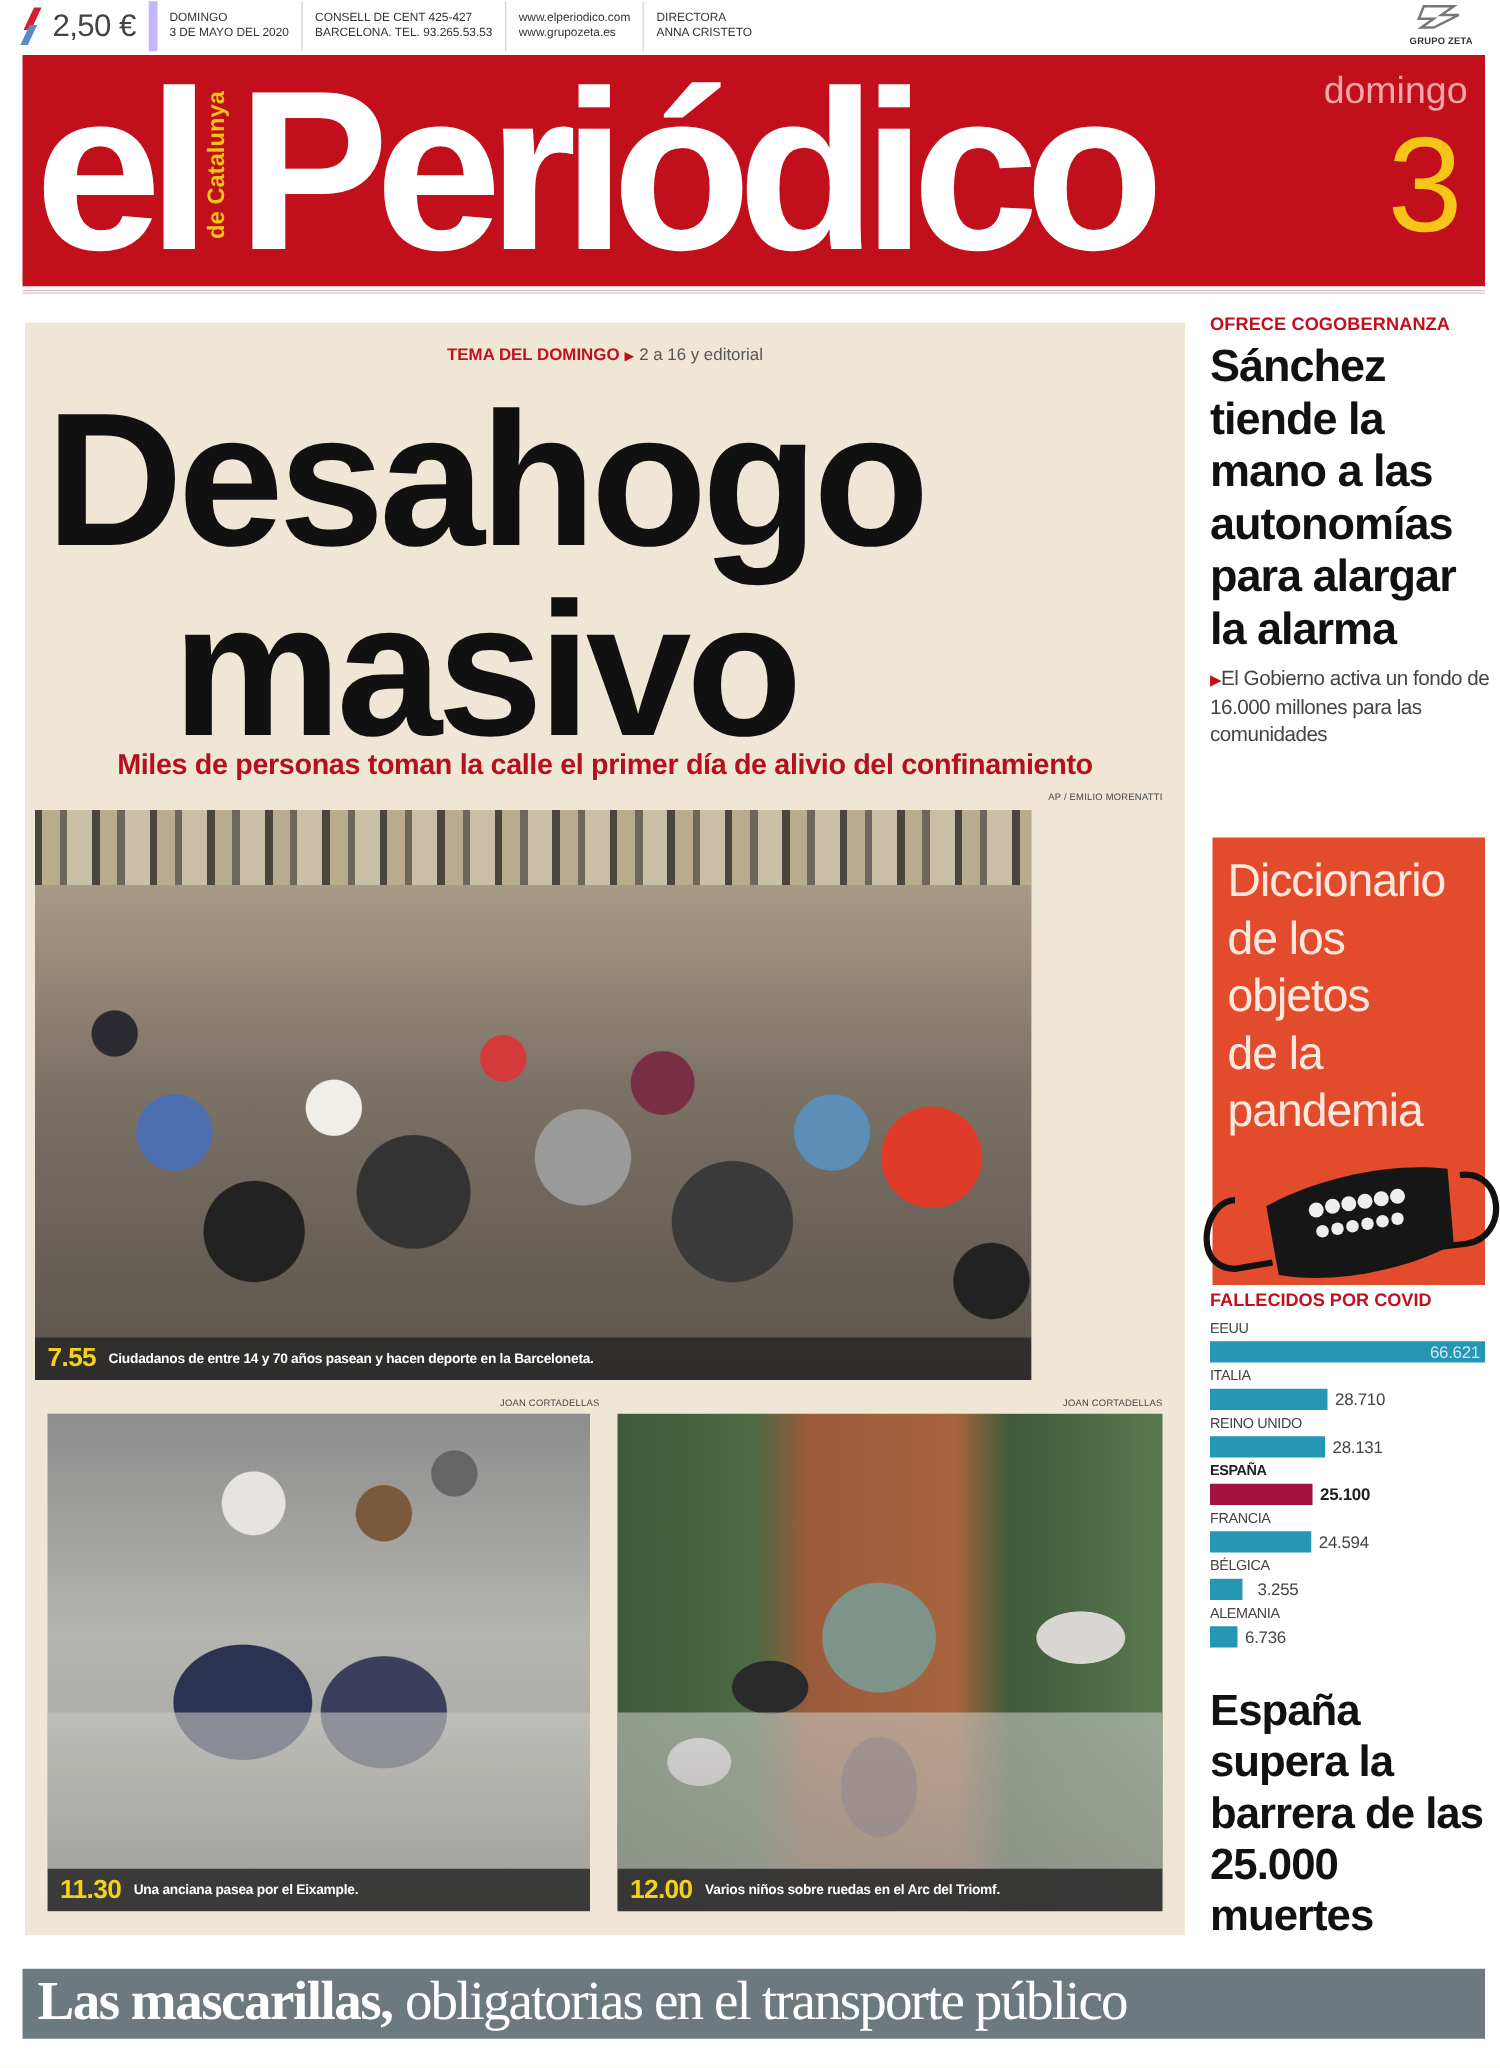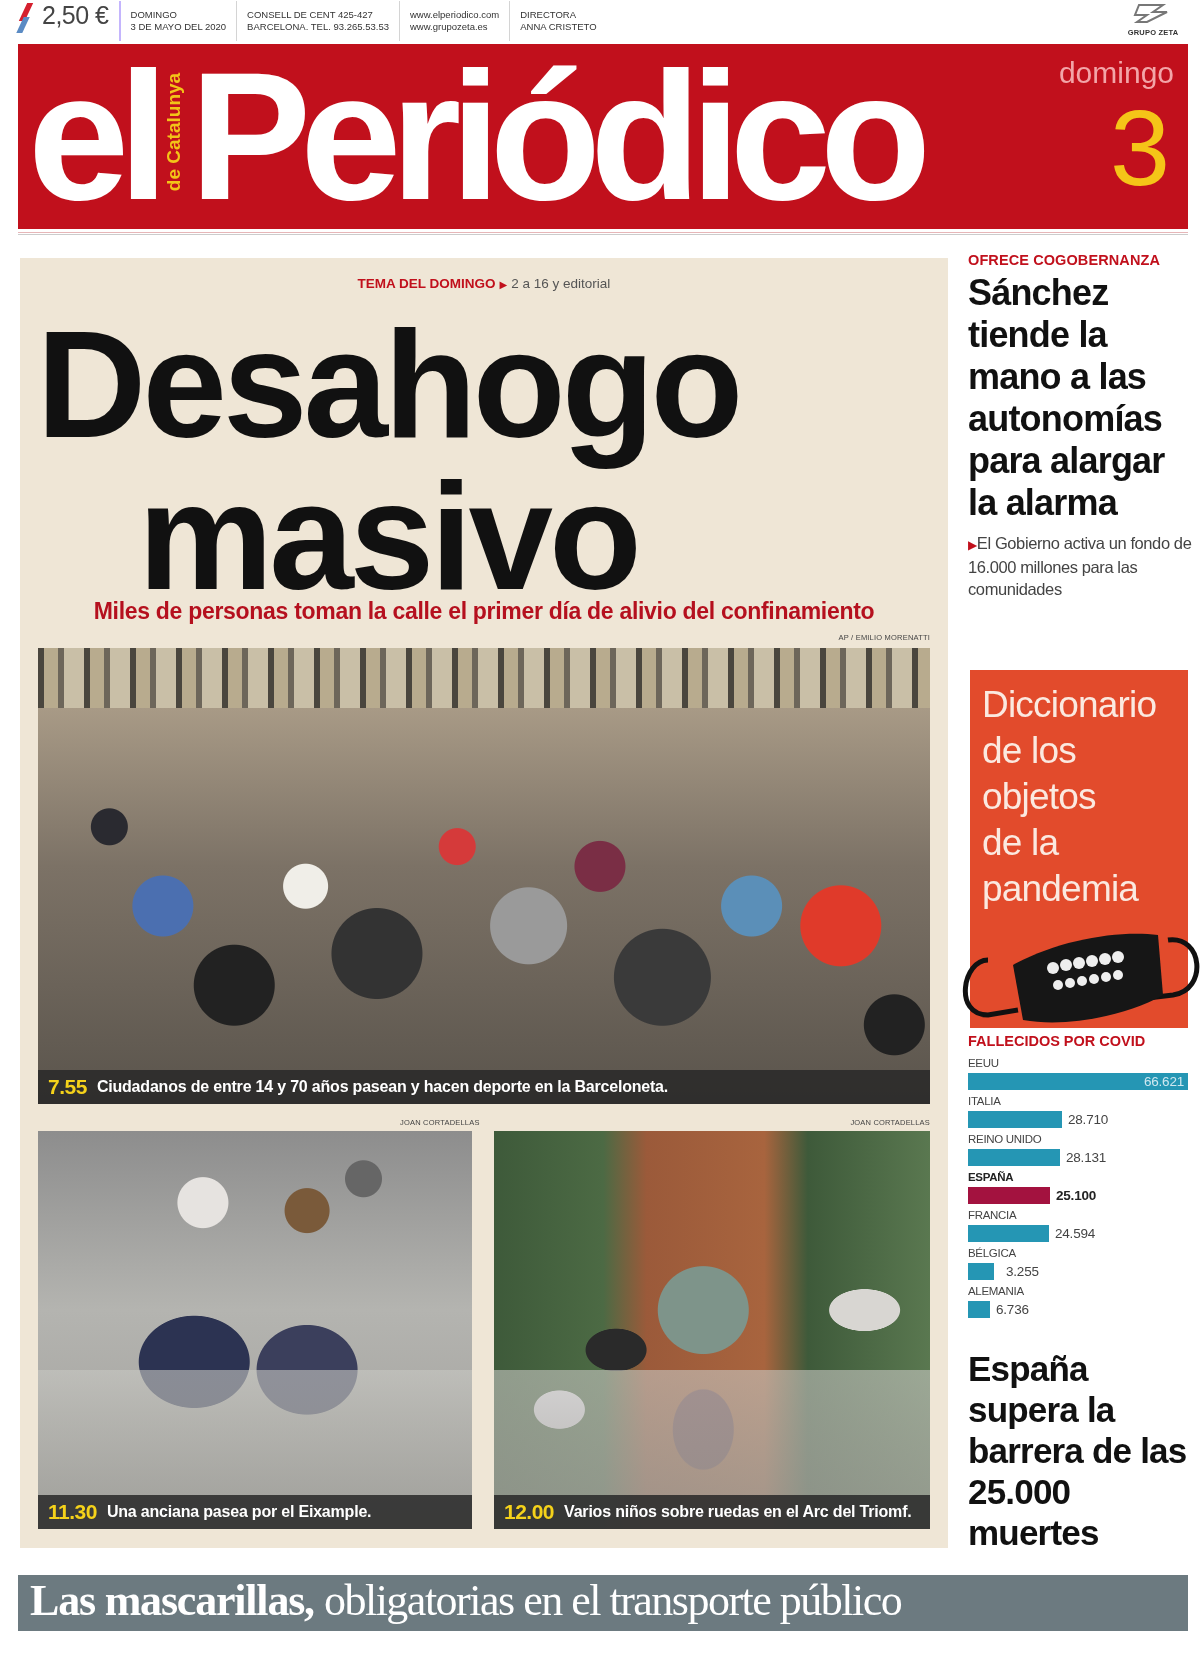--- a/index.html
+++ b/index.html
@@ -1,21 +1,21 @@
 <!DOCTYPE html>
 <html><head>
 <meta charset="utf-8">
 <style>
   * { box-sizing: border-box; margin: 0; padding: 0; }
   html, body { width: 1200px; height: 1654px; background: #ffffff; overflow: hidden; }
   body { position: relative; font-family: "Liberation Sans", sans-serif; color: #111; }
 
   
   .topstrip { position: absolute; left: 18px; top: 0; width: 1170px; height: 42px; display: flex; align-items: center; }
-  .price { display: flex; align-items: flex-start; height: 40px; padding-right: 10px; border-right: 2px solid #c4b5fd; }
+  .price { display: flex; align-items: center; height: 40px; padding-right: 10px; border-right: 7px solid #c4b5fd; }
   .price-icon { width: 22px; height: 34px; position: relative; margin-right: 2px; }
   .price-icon .s1 { position: absolute; left: 5px; top: 2px; width: 6px; height: 18px; background: #d5202e; transform: skewX(-25deg); }
   .price-icon .s2 { position: absolute; left: 2px; top: 16px; width: 6px; height: 16px; background: #5b8bc4; transform: skewX(-25deg); }
   .price-val { font-size: 25px; color: #444; letter-spacing: -0.5px; }
   .info { font-size: 9.5px; line-height: 12px; color: #333; padding: 0 10px; border-right: 1px solid #d4d4d4; height: 40px; display: flex; flex-direction: column; justify-content: center; text-transform: uppercase; }
   .info.lc { text-transform: none; }
   .grupo { position: absolute; right: 0; top: 2px; width: 70px; text-align: center; }
   .grupo-logo { font-size: 22px; color: #777; line-height: 22px; font-weight: bold; font-style: italic; }
   .grupo-label { font-size: 7.5px; font-weight: bold; color: #333; letter-spacing: 0.2px; }
 
@@ -33,21 +33,21 @@
   .mainpanel { position: absolute; left: 20px; top: 258px; width: 928px; height: 1290px; background: #efe6d6; }
   .kicker { position: absolute; left: 0; top: 18px; width: 928px; text-align: center; font-size: 13.5px; }
   .kicker-red { color: #c1101c; font-weight: bold; }
   .kicker-arrow { color: #c1101c; font-size: 10px; margin: 0 4px; }
   .kicker-grey { color: #555; }
   .headline { position: absolute; left: 0; top: 50px; width: 736px; text-align: center; font-weight: bold; font-size: 152px; line-height: 152px; letter-spacing: -4px; color: #111; }
   .subhead { position: absolute; left: 0; top: 340px; width: 928px; text-align: center; font-weight: bold; font-size: 23px; color: #b5101e; letter-spacing: -0.3px; }
   .credit { position: absolute; font-size: 7.5px; color: #444; text-transform: uppercase; letter-spacing: 0.2px; }
 
   .photo { position: absolute; overflow: hidden; }
-  .photo-main { left: 18px; top: 390px; width: 892px; height: 456px;
+  .photo-main { left: 8px; top: 390px; width: 797px; height: 456px;
     background:
       linear-gradient(180deg, rgba(0,0,0,0) 75%, rgba(0,0,0,0.35) 100%),
       repeating-linear-gradient(90deg, #4a463e 0 6px, #b8ab8e 6px 20px, #6d665a 20px 26px, #c9bfa7 26px 46px),
       #8a8070; }
   .crowd { position: absolute; left: 0; top: 60px; width: 100%; height: 396px;
     background:
       radial-gradient(circle at 8% 30%, #2a2a30 0 18px, transparent 19px),
       radial-gradient(circle at 14% 50%, #4b6fb0 0 30px, transparent 31px),
       radial-gradient(circle at 22% 70%, #222 0 40px, transparent 41px),
       radial-gradient(circle at 30% 45%, #f0eee8 0 22px, transparent 23px),
@@ -55,21 +55,21 @@
       radial-gradient(circle at 47% 35%, #d53a3a 0 18px, transparent 19px),
       radial-gradient(circle at 55% 55%, #9a9a9a 0 38px, transparent 39px),
       radial-gradient(circle at 63% 40%, #7a2e45 0 25px, transparent 26px),
       radial-gradient(circle at 70% 68%, #3a3a3a 0 48px, transparent 49px),
       radial-gradient(circle at 80% 50%, #5b8fb8 0 30px, transparent 31px),
       radial-gradient(circle at 90% 55%, #e03a2a 0 40px, transparent 41px),
       radial-gradient(circle at 96% 80%, #222 0 30px, transparent 31px),
       linear-gradient(180deg, #a89a86 0%, #7c7266 40%, #5a544c 100%); }
   .caption-bar { position: absolute; left: 0; bottom: 0; width: 100%; height: 34px; background: rgba(40,40,40,0.85); display: flex; align-items: center; padding-left: 10px; }
   .cap-time { color: #f5d21a; font-weight: bold; font-size: 21px; margin-right: 10px; letter-spacing: -0.5px; }
-  .cap-text { color: #fff; font-weight: bold; font-size: 16px; letter-spacing: -0.2px; }
+  .cap-text { color: #fff; font-weight: bold; font-size: 11px; letter-spacing: -0.2px; }
 
   .photo-left { left: 18px; top: 873px; width: 434px; height: 398px;
     background:
       radial-gradient(ellipse at 36% 58%, #2c3352 0 55px, transparent 56px),
       radial-gradient(ellipse at 62% 60%, #3b3f5c 0 50px, transparent 51px),
       radial-gradient(circle at 38% 18%, #e6e3e0 0 25px, transparent 26px),
       radial-gradient(circle at 62% 20%, #7a5a3a 0 22px, transparent 23px),
       radial-gradient(circle at 75% 12%, #666 0 18px, transparent 19px),
       linear-gradient(180deg, #8d8d8d 0%, #b4b4b0 45%, #9e9c98 100%); }
   .photo-right { left: 474px; top: 873px; width: 436px; height: 398px;

